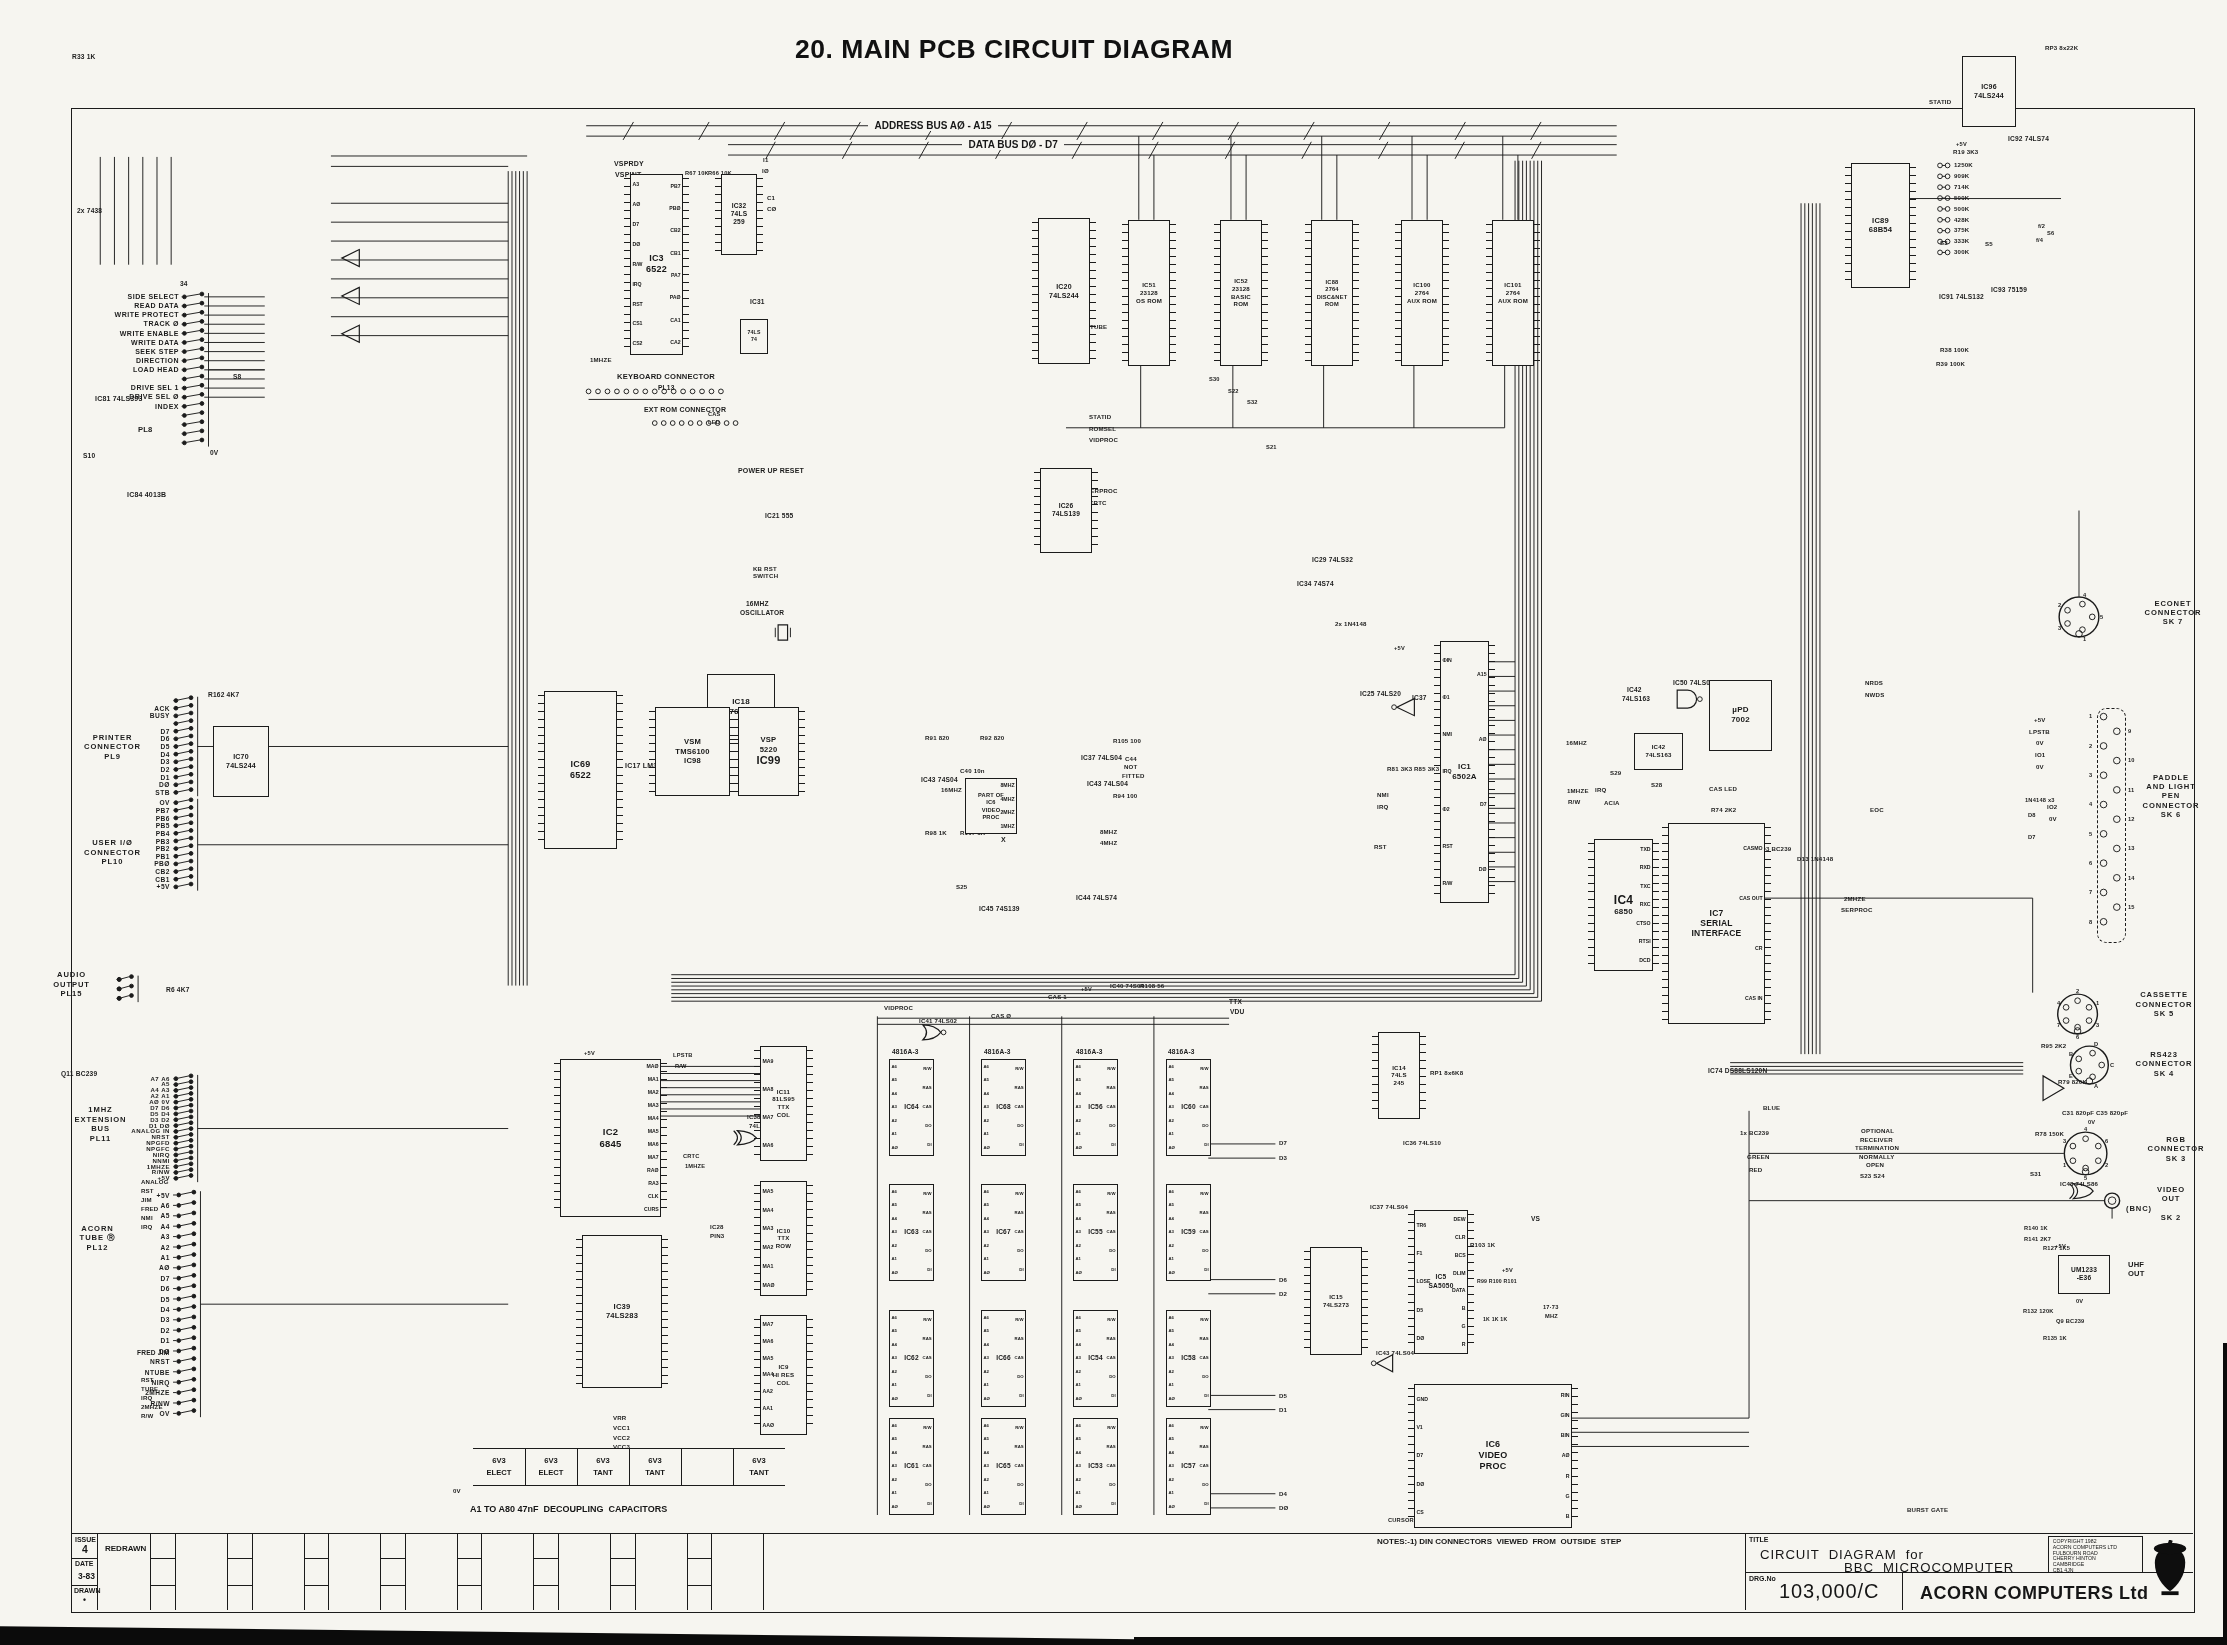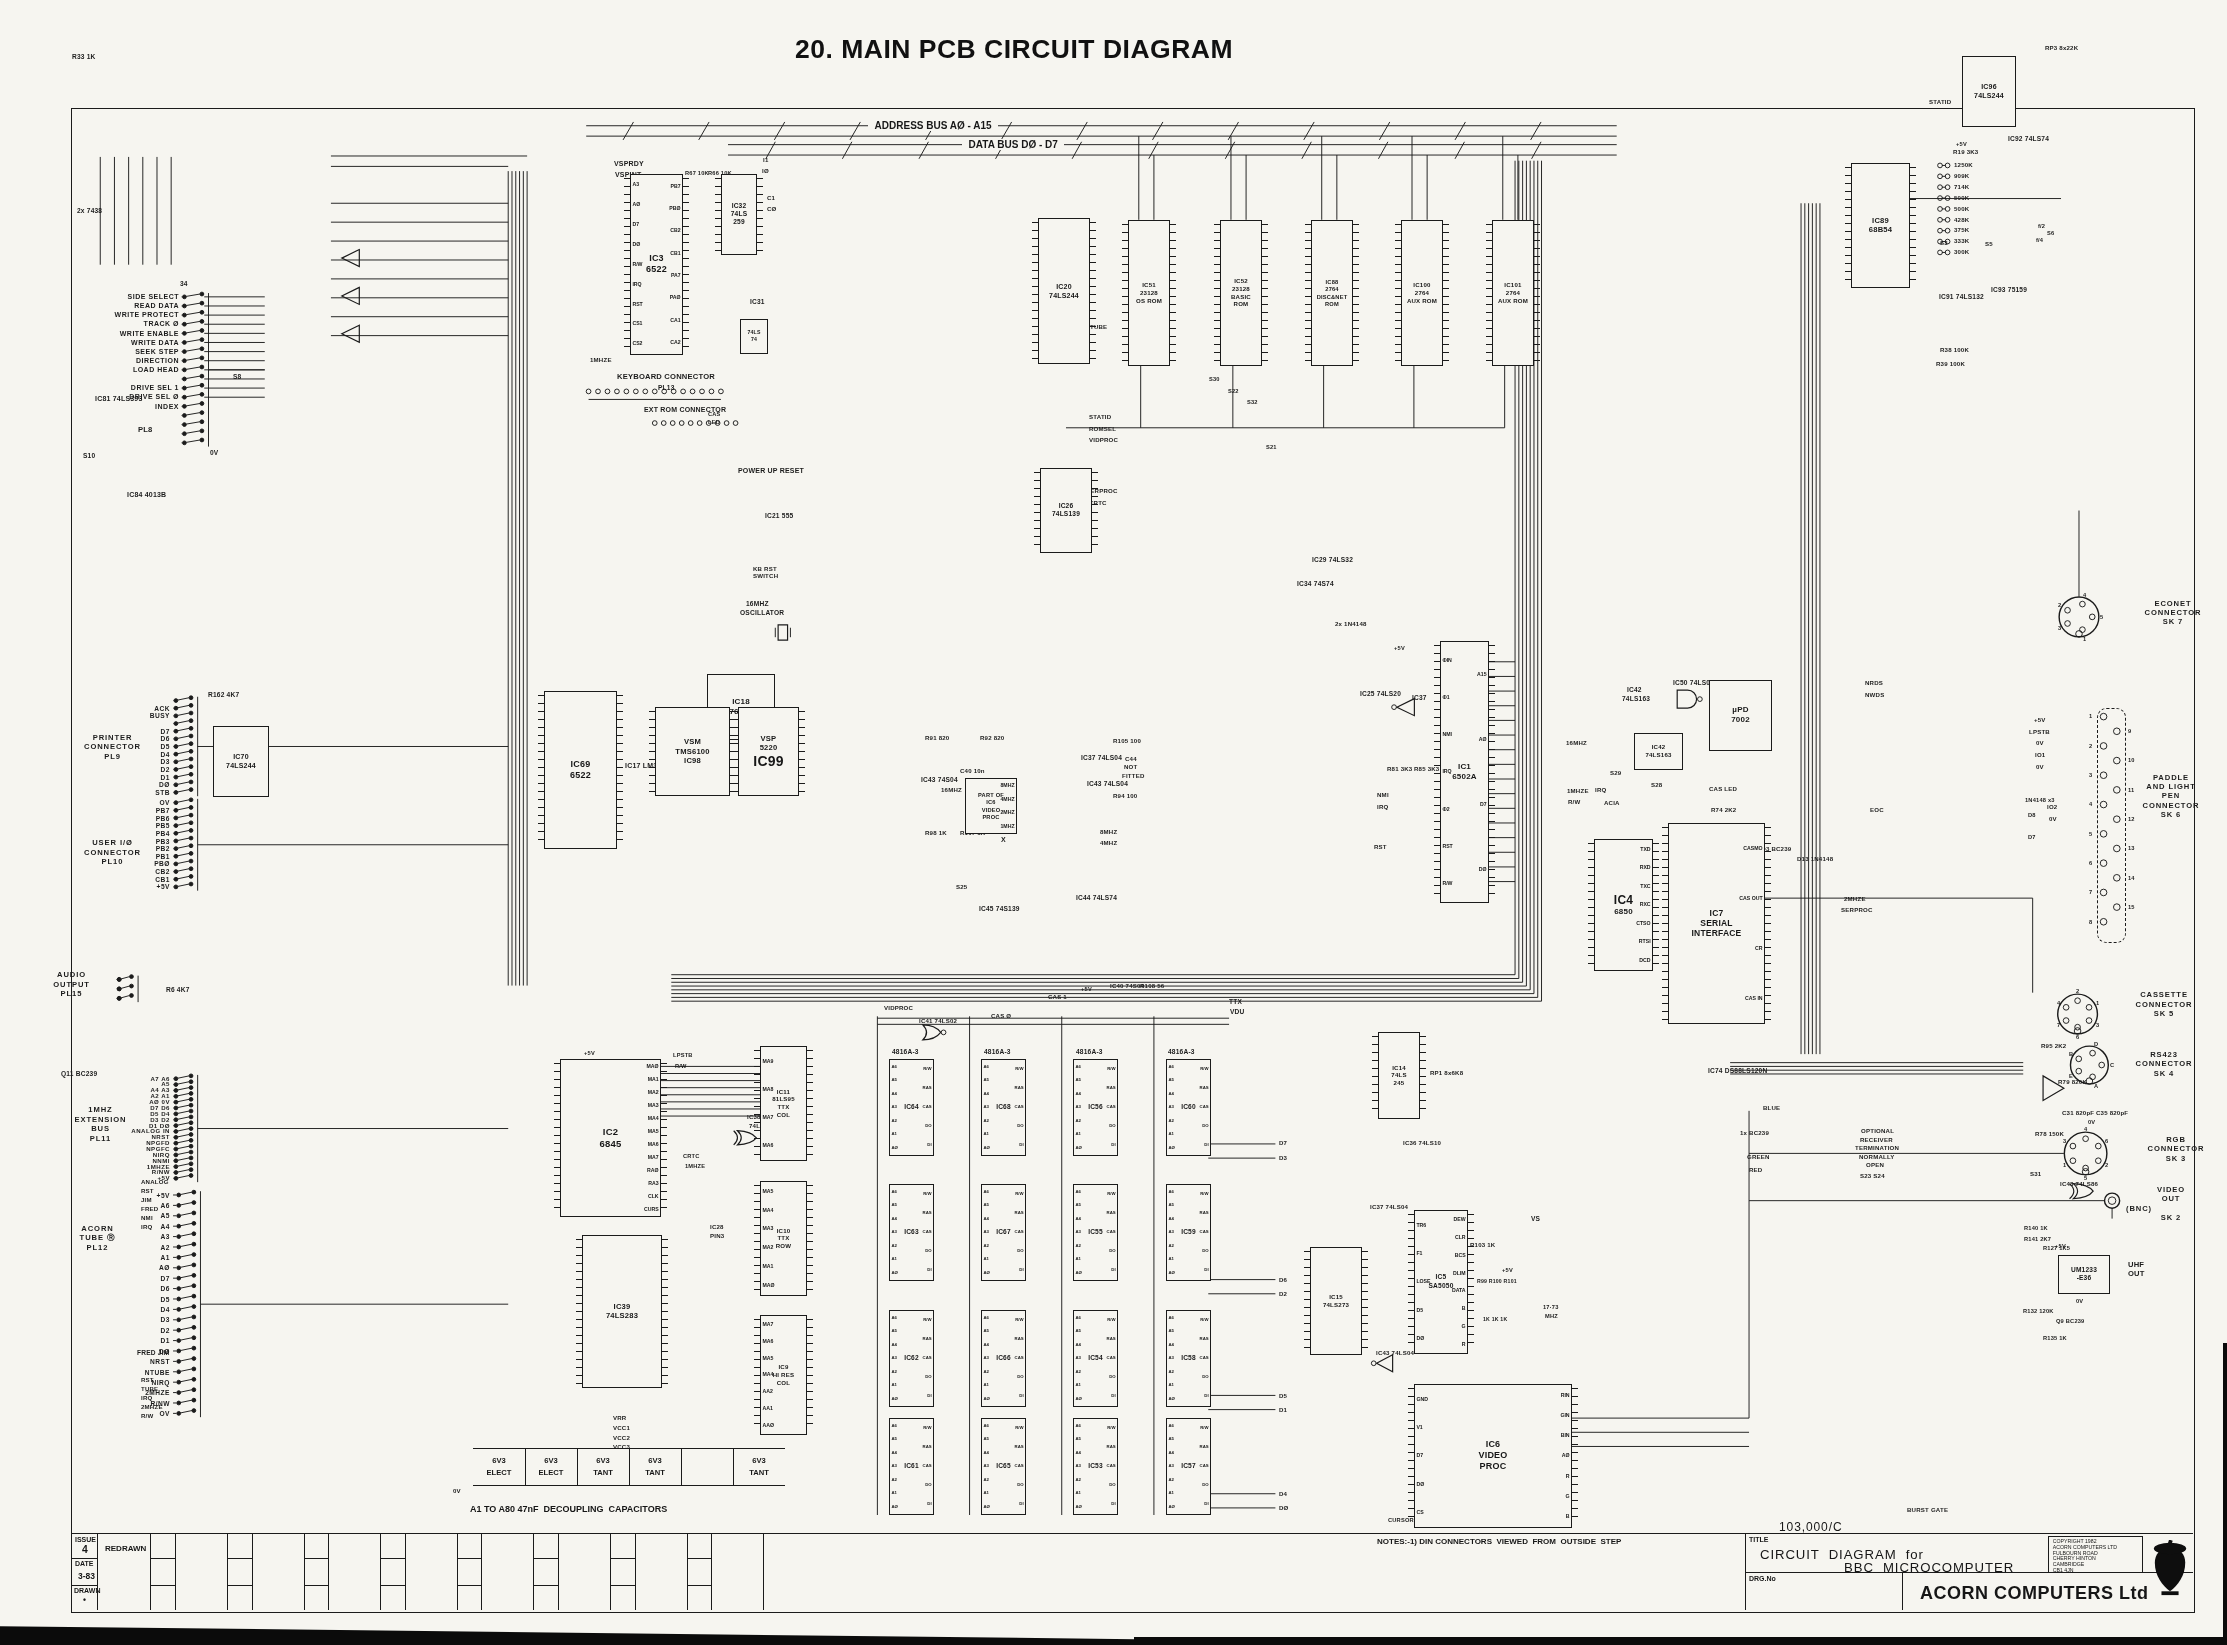--- a/index.html
+++ b/index.html
@@ -48,21 +48,21 @@
   <div class="tb" style="left:1377px;top:1537px;font-size:8px;">NOTES:-1) DIN CONNECTORS  VIEWED  FROM  OUTSIDE  STEP</div>
   <div class="tb" style="left:470px;top:1504px;font-size:9px;">A1 TO A80 47nF  DECOUPLING  CAPACITORS</div>
 
   <div class="vline" style="left:1745px;top:1533px;width:1.4px;height:77px;"></div>
   <div class="hline" style="left:1745px;top:1572px;width:448px;height:1.4px;"></div>
   <div class="vline" style="left:1902px;top:1572px;width:1.4px;height:38px;"></div>
   <div class="tb" style="left:1749px;top:1536px;font-size:7px;">TITLE</div>
   <div class="tb" style="left:1760px;top:1547px;font-size:13.2px;font-weight:normal;letter-spacing:0.9px;">CIRCUIT  DIAGRAM  for</div>
   <div class="tb" style="left:1844px;top:1560px;font-size:13.2px;font-weight:normal;letter-spacing:0.9px;">BBC  MICROCOMPUTER</div>
   <div class="tb" style="left:1749px;top:1575px;font-size:7px;">DRG.No</div>
-  <div class="tb" style="left:1779px;top:1520px;font-size:12px;font-weight:normal;letter-spacing:0.9px;">103,000/C</div>
+  <div class="tb" style="left:1779px;top:1580px;font-size:20px;font-weight:normal;letter-spacing:0.9px;">103,000/C</div>
   <div class="tb" style="left:1920px;top:1583px;font-size:18px;letter-spacing:0.5px;">ACORN COMPUTERS Ltd</div>
   <div style="position:absolute;left:2048px;top:1536px;width:93px;height:35px;border:1.2px solid #1b1b1b;z-index:5;">
     <div class="tb" style="left:3.8px;top:1.4px;font-size:5.2px;font-weight:normal;">COPYRIGHT 1982</div>
     <div class="tb" style="left:3.8px;top:7px;font-size:5.2px;font-weight:normal;">ACORN COMPUTERS LTD</div>
     <div class="tb" style="left:3.8px;top:12.8px;font-size:5.2px;font-weight:normal;">FULBOURN ROAD</div>
     <div class="tb" style="left:3.8px;top:18.4px;font-size:5.2px;font-weight:normal;">CHERRY HINTON</div>
     <div class="tb" style="left:3.8px;top:24px;font-size:5.2px;font-weight:normal;">CAMBRIDGE</div>
     <div class="tb" style="left:3.8px;top:30px;font-size:5.2px;font-weight:normal;">CB1 4JN</div>
   </div>
   <svg style="left:2150px;top:1540px;z-index:6;" width="41" height="57" viewBox="0 0 43 60">
@@ -828,21 +828,21 @@
     <div class="ic" style="left:655px;top:707px;width:73px;height:87px;">
       <div class="ln" style="font-size: 7.6px;">VSM</div>
       <div class="ln" style="font-size: 7.6px;">TMS6100</div>
       <div class="ln" style="font-size: 7.6px;">IC98</div>
       <div class="pins" style="left: -7px;"></div>
       <div class="pins" style="right: -7px;"></div>
     </div>
     <div class="ic" style="left:738px;top:707px;width:59px;height:87px;">
       <div class="ln" style="font-size: 7.6px;">VSP</div>
       <div class="ln" style="font-size: 7.6px;">5220</div>
-      <div class="ln" style="font-size: 14px;">IC99</div>
+      <div class="ln" style="font-size: 11px;">IC99</div>
       <div class="pins" style="left: -7px;"></div>
       <div class="pins" style="right: -7px;"></div>
     </div>
     <div class="ic" style="left:544px;top:691px;width:71px;height:156px;">
       <div class="ln" style="font-size: 9px;">IC69</div>
       <div class="ln" style="font-size: 9px;">6522</div>
       <div class="pins" style="left: -7px;"></div>
       <div class="pins" style="right: -7px;"></div>
     </div>
     <div class="ic" style="left:213px;top:726px;width:54px;height:69px;">

